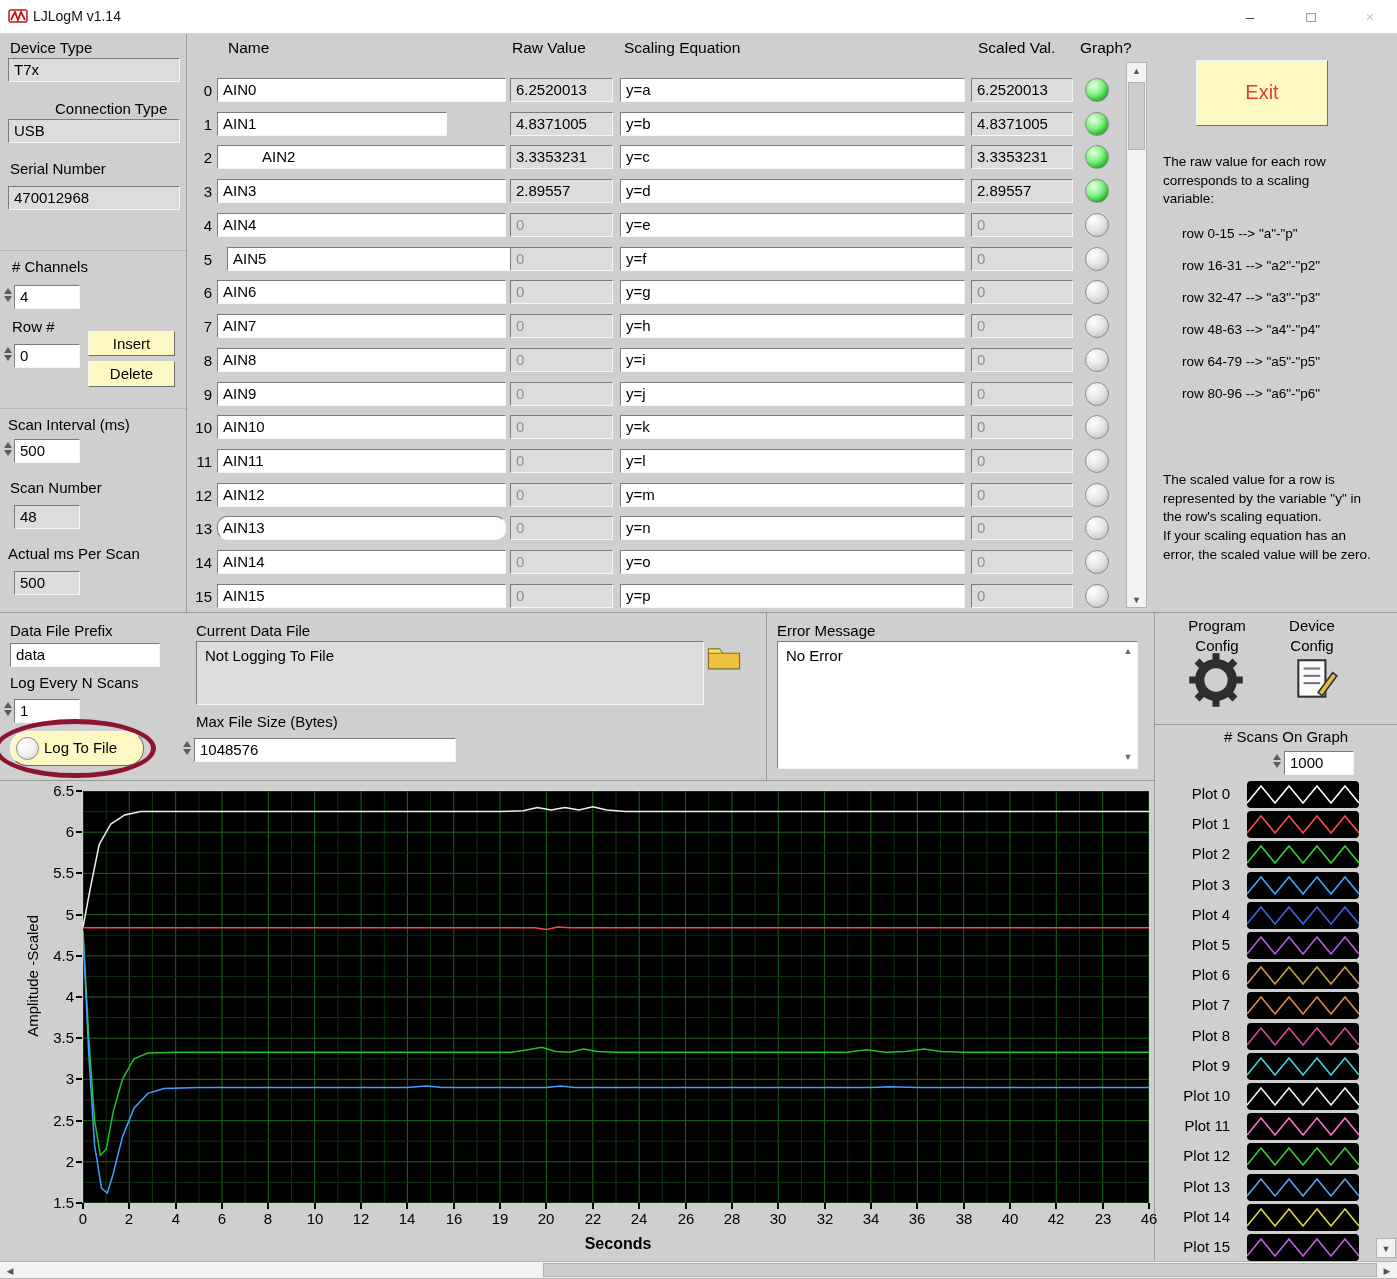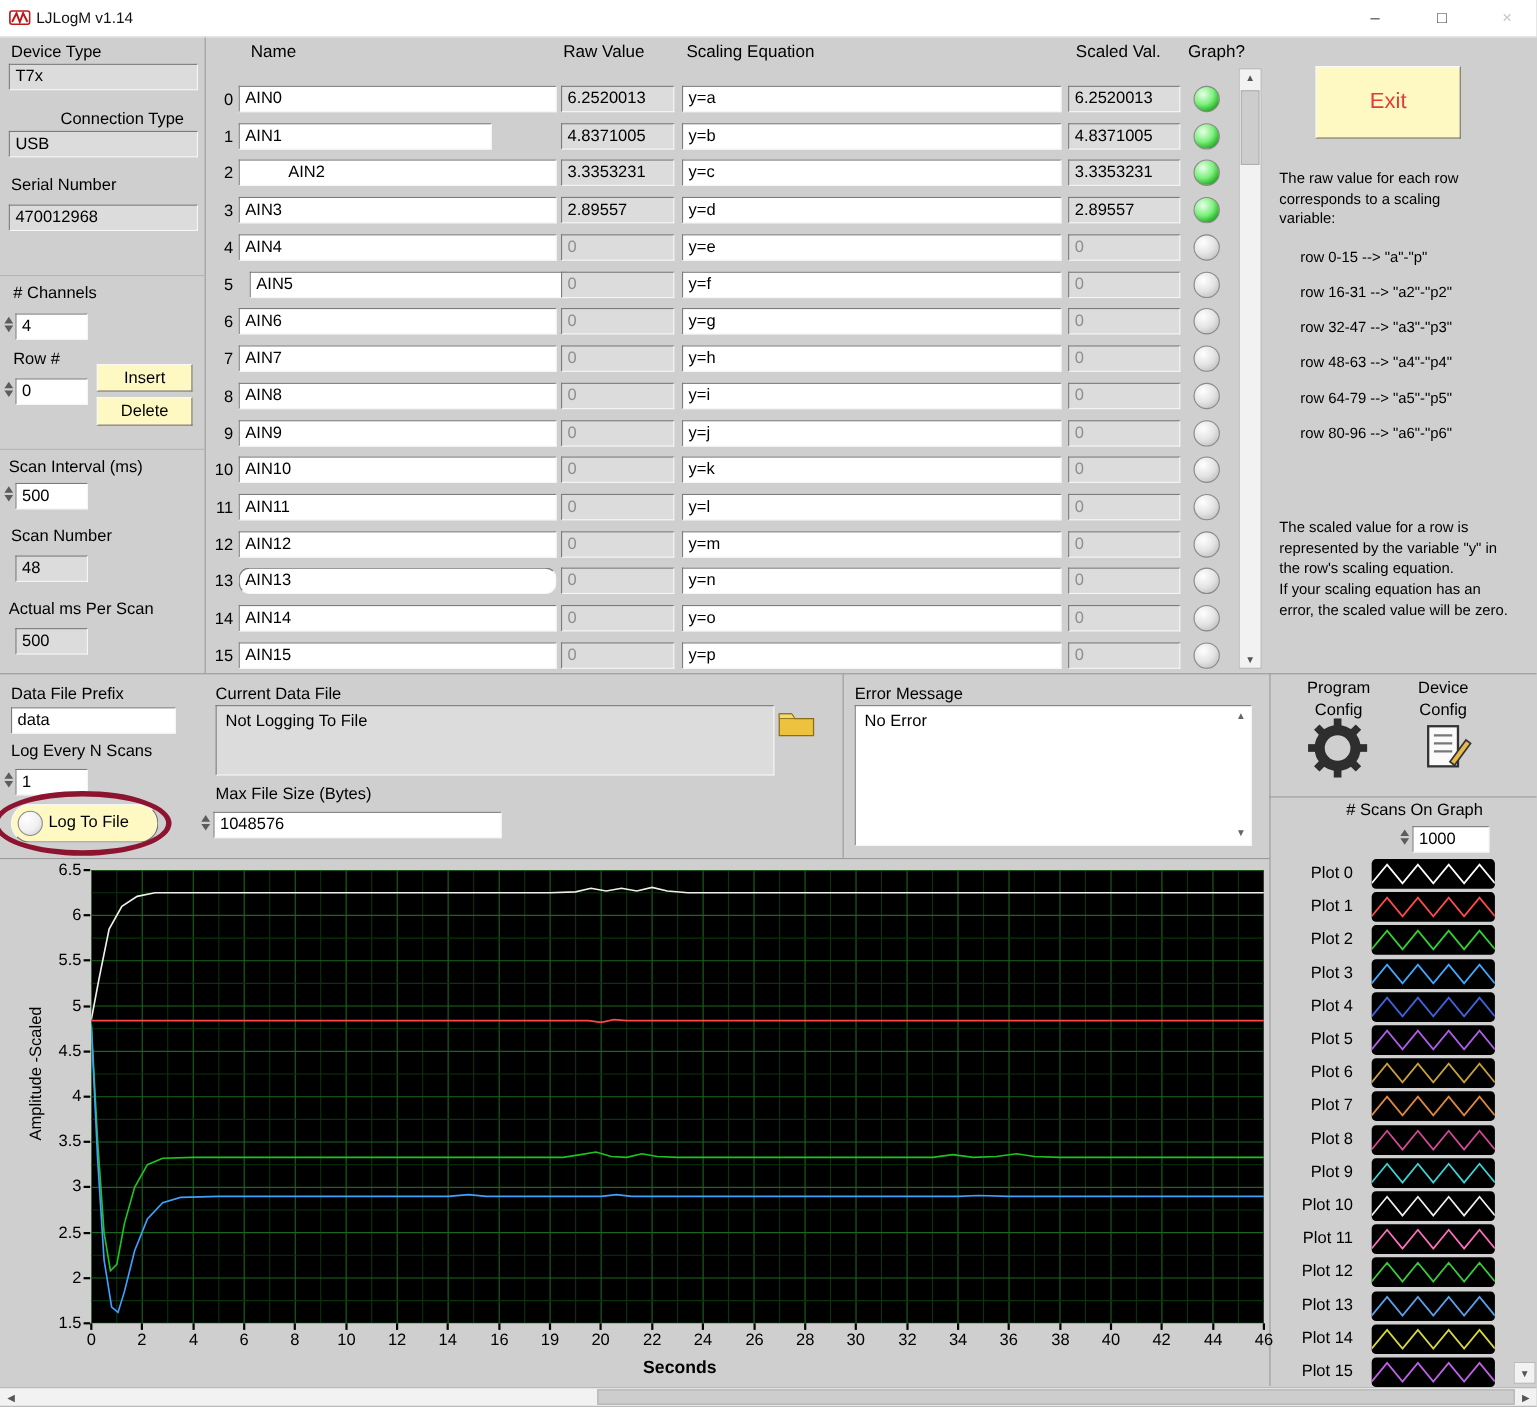--- a/index.html
+++ b/index.html
@@ -434,21 +434,21 @@
     <div class="abs lbl" style="left: 851px; top: 1210px; width: 40px; text-align: center;">34</div>
     <div class="abs" style="left: 870px; top: 1203px; width: 2px; height: 6px; background: rgb(0, 0, 0);"></div>
     <div class="abs lbl" style="left: 897px; top: 1210px; width: 40px; text-align: center;">36</div>
     <div class="abs" style="left: 916px; top: 1203px; width: 2px; height: 6px; background: rgb(0, 0, 0);"></div>
     <div class="abs lbl" style="left: 944px; top: 1210px; width: 40px; text-align: center;">38</div>
     <div class="abs" style="left: 963px; top: 1203px; width: 2px; height: 6px; background: rgb(0, 0, 0);"></div>
     <div class="abs lbl" style="left: 990px; top: 1210px; width: 40px; text-align: center;">40</div>
     <div class="abs" style="left: 1009px; top: 1203px; width: 2px; height: 6px; background: rgb(0, 0, 0);"></div>
     <div class="abs lbl" style="left: 1036px; top: 1210px; width: 40px; text-align: center;">42</div>
     <div class="abs" style="left: 1055px; top: 1203px; width: 2px; height: 6px; background: rgb(0, 0, 0);"></div>
-    <div class="abs lbl" style="left: 1083px; top: 1210px; width: 40px; text-align: center;">44</div>
+    <div class="abs lbl" style="left: 1083px; top: 1210px; width: 40px; text-align: center;">23</div>
     <div class="abs" style="left: 1102px; top: 1203px; width: 2px; height: 6px; background: rgb(0, 0, 0);"></div>
     <div class="abs lbl" style="left: 1129px; top: 1210px; width: 40px; text-align: center;">46</div>
     <div class="abs" style="left: 1148px; top: 1203px; width: 2px; height: 6px; background: rgb(0, 0, 0);"></div>
   </div>
 <div class="abs lbl" style="left:548px;top:1235px;width:140px;text-align:center;font-weight:bold;font-size:16px;">Seconds</div>
 
 <div>
     <div class="abs lbl" style="left: 1156px; top: 785px; width: 74px; text-align: right;">Plot 0</div>
     <div class="abs" style="left: 1247px; top: 781px; width: 112px; height: 27px; background: rgb(0, 0, 0); border-radius: 4px; overflow: hidden;"><svg width="112" height="27" viewBox="0 0 112 27">
         <polyline fill="none" stroke="#ffffff" stroke-width="1.6" points="0,22 14,5 28,22 42,5 56,22 70,5 84,22 98,5 112,22 "></polyline>

